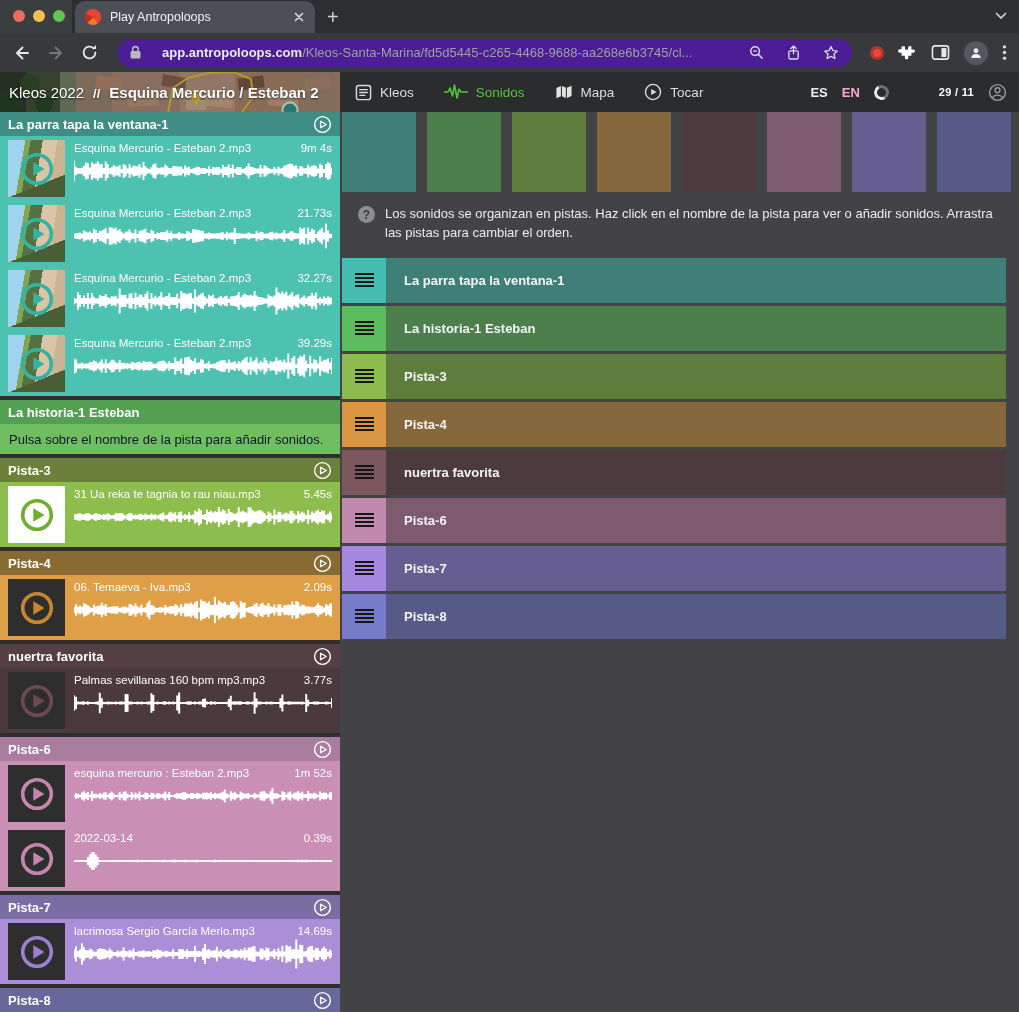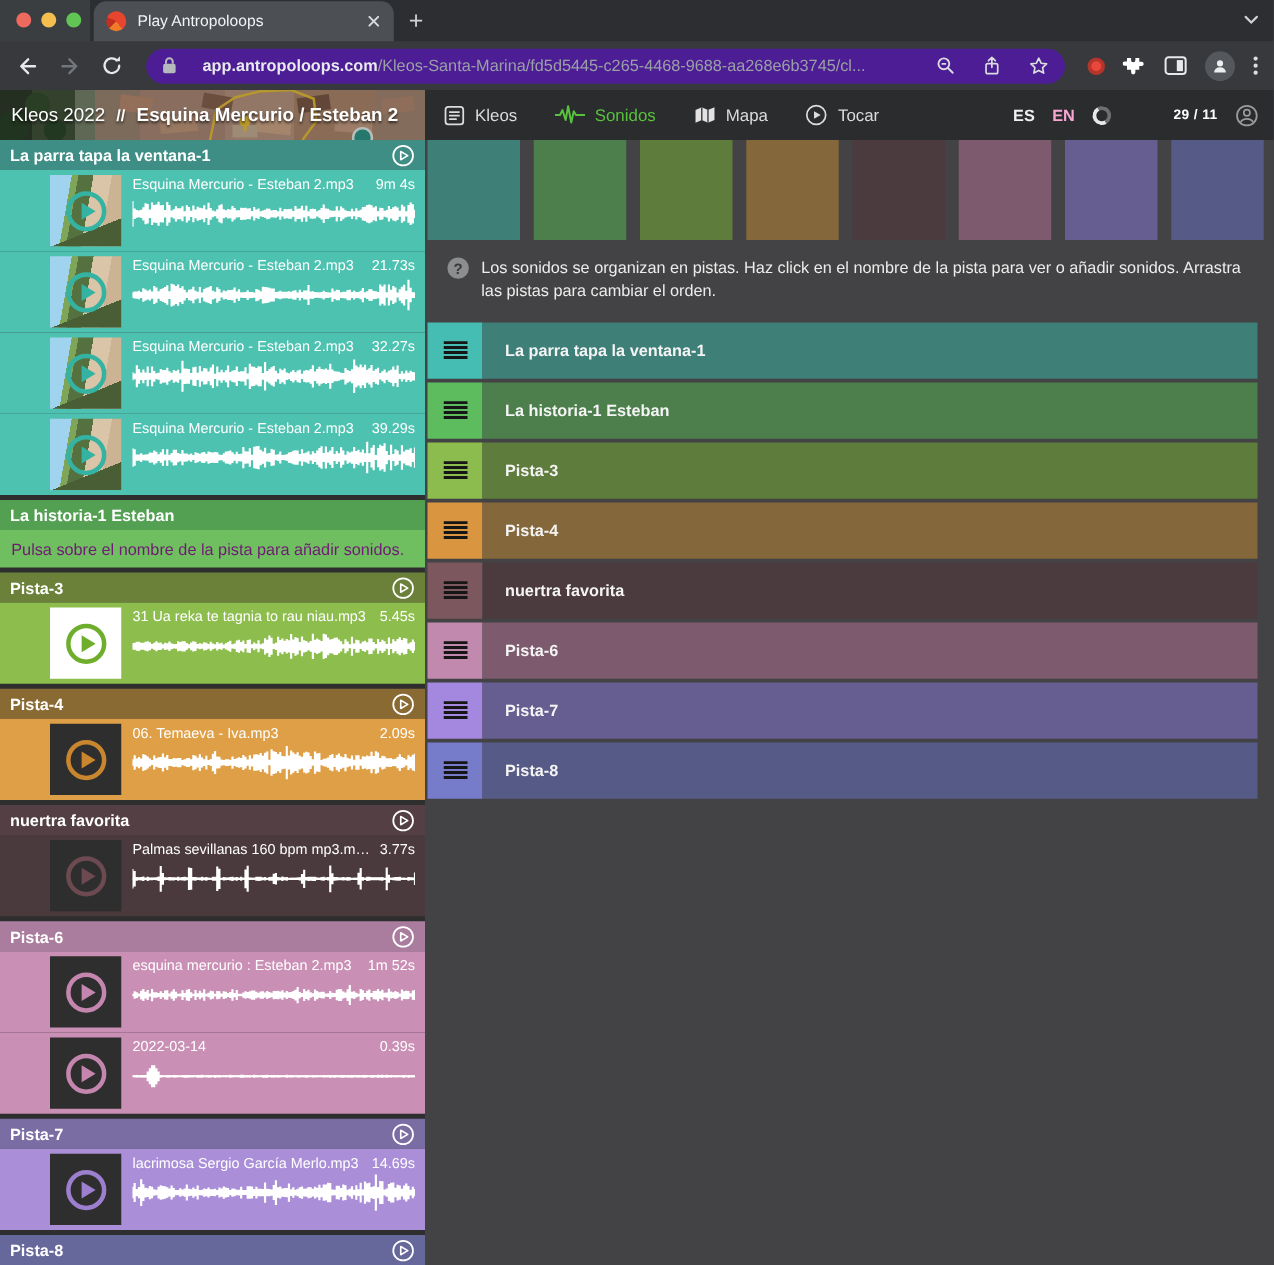--- a/index.html
+++ b/index.html
@@ -57,21 +57,21 @@
 
   
   .sidebar { width:340px; flex:0 0 340px; background:#2e2e2f; overflow:hidden; }
   .sec-head { height:24px; display:flex; align-items:center; padding:0 8px; }
   .sec-title { color:#fff; font-size:13px; font-weight:700; }
   .playall { width:19px; height:19px; margin-left:auto; color:#fff; }
   .playall circle{ fill:none; stroke:currentColor; stroke-width:1.5; }
   .playall path{ fill:none; stroke:currentColor; stroke-width:1.4; stroke-linejoin:round; }
   .track-section { margin-bottom:4px; }
   .sec-msg { height:30px; display:flex; align-items:center; padding:0 9px; font-size:13px; }
-  .clip { height:65px; display:flex;padding-left:32px; }
+  .clip { height:65px; display:flex; }
   .thumb { width:57px; height:57px; margin:4px 9px 4px 8px; flex:0 0 57px; position:relative; }
   .thumb-photo { background:
       linear-gradient(158deg, rgba(0,0,0,0) 72%, #4a5e36 72%),
       linear-gradient(100deg, #9fd3ee 0 26%, #7fa558 26% 34%, #55713f 34% 52%, #dbc5a8 52% 74%, #cbb394 74%); }
   .thumb-play { position:absolute; left:50%; top:50%; width:40px; height:40px; transform:translate(-50%,-50%); }
   .thumb-play circle { fill:none; stroke:currentColor; stroke-width:3.6; }
   .thumb-play path { fill:currentColor; }
   .clip-main { flex:1; padding:6px 8px 0 0; min-width:0; }
   .clip-row { display:flex; justify-content:space-between; gap:8px; color:#fff; font-size:11.5px; }
   .clip-name { white-space:nowrap; overflow:hidden; text-overflow:ellipsis; }
@@ -330,21 +330,21 @@
   </div>
 </div>
   </section>
 
   <section class="track-section">
     <div class="sec-head" style="background: rgb(83, 160, 83);">
       <span class="sec-title">La historia-1 Esteban</span>
 
     </div>
     <div class="sec-body">
-          <div class="sec-msg" style="background: rgb(111, 191, 96); color: #701a75;">Pulsa sobre el nombre de la pista para añadir sonidos.</div>
+          <div class="sec-msg" style="background: rgb(111, 191, 96); color: #0f172a;">Pulsa sobre el nombre de la pista para añadir sonidos.</div>
         </div>
   </section>
 
   <section class="track-section">
     <div class="sec-head" style="background: rgb(107, 128, 56);">
       <span class="sec-title">Pista-3</span>
       <svg class="playall" viewBox="0 0 20 20">
             <circle cx="10" cy="10" r="8.3"></circle>
             <path d="M8 6.6 L13.9 10 L8 13.4 Z"></path>
           </svg>

